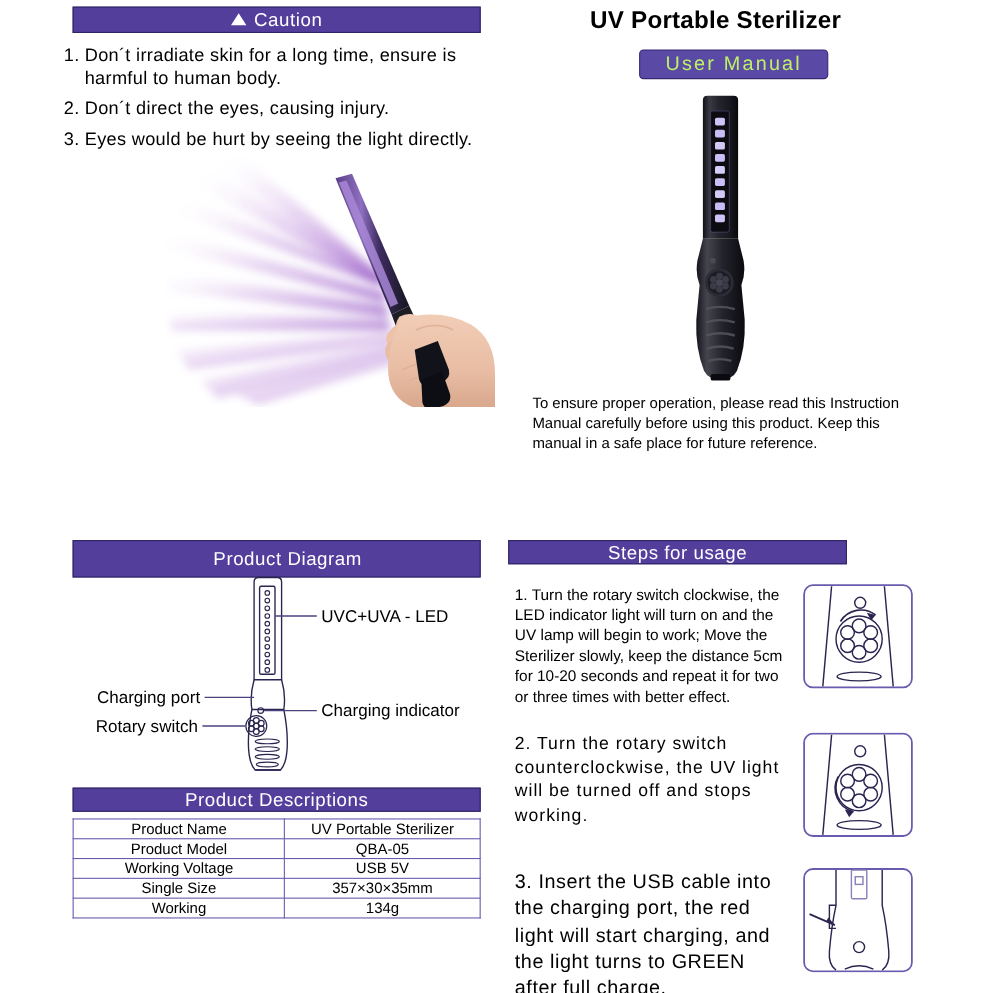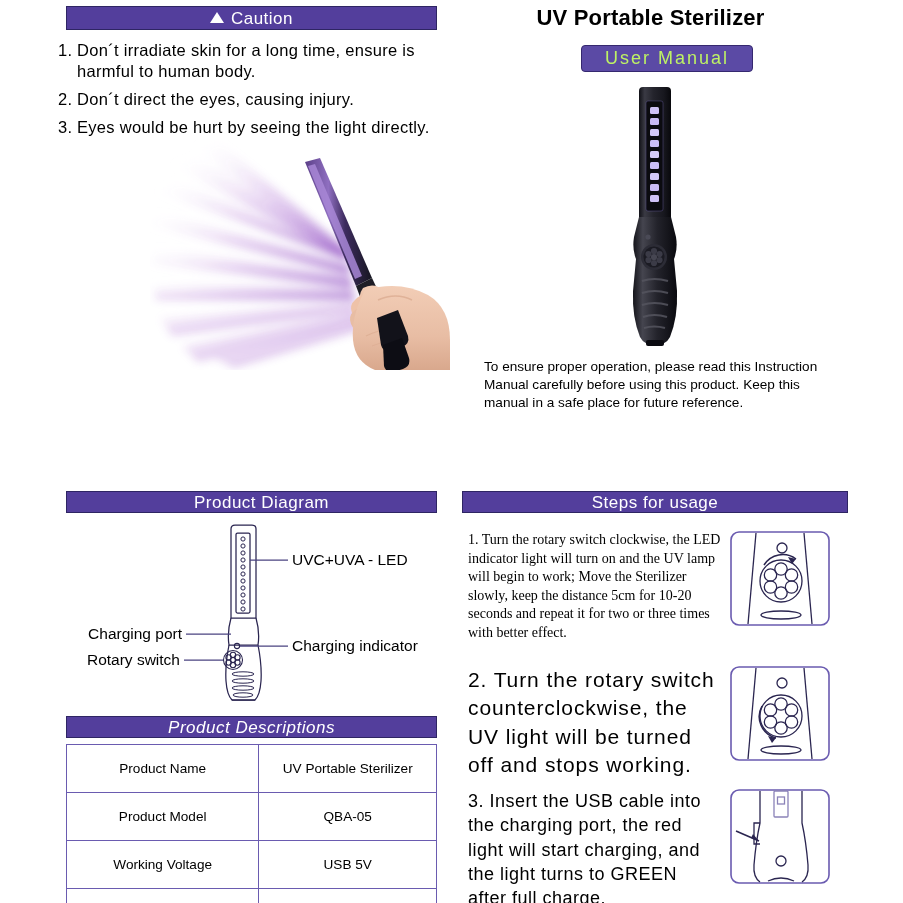--- a/index.html
+++ b/index.html
@@ -138,53 +138,53 @@
     position: absolute;
     left: 66px;
     top: 744px;
     width: 371px;
     border-collapse: collapse;
     font-size: 13.6px;
   }
   #spec-table td {
     border: 1px solid #6a5bb0;
     height: 17px;
-    padding: 15px 4px;
+    padding: 0 4px;
     text-align: center;
     line-height: 1.15;
     margin-left: 16px;
   }
   #spec-table td.k { width: 52%; }
   #spec-table td.v { width: 48%; }
 
   
   .step {
     position: absolute;
     left: 468px;
   }
   .step .txt {
     position: absolute;
     left: 0;
     top: 0;
     width: 250px;
     font-size: 18px;
     line-height: 1.35;
   }
-  .step.wide .txt { letter-spacing: 0.9px; font-size: 21px; }
+  .step.wide .txt { letter-spacing: 0.9px; font-size: 16px; }
   .step .ill {
     position: absolute;
     left: 262px;
     top: 0;
     width: 100px;
     height: 95px;
   }
   #step-1 { top: 531px; }
   #step-2 { top: 666px; }
   #step-3 { top: 789px; }
-  #step-1 .txt { width: 255px; font-size: 14px; line-height: 1.33; font-family: Liberation Serif, serif; }
+  #step-1 .txt { width: 255px; font-size: 14px; line-height: 1.33; }
   #step-3 .txt { letter-spacing: 0.5px; }
 </style>
 </head>
 <body>
 
 <div class="page">
 
   <div class="bar" id="caution-bar" style="left:66px; top:6px; width:371px; height:24px;">
     <span class="tri"></span>
     <span>Caution</span>
@@ -320,21 +320,21 @@
       <path d="M42,208 Q54,204 68,208"></path>
       <path d="M42,220 Q54,216 68,220"></path>
       <path d="M43,232 Q54,228 67,232"></path>
       <path d="M44,243 Q54,240 65,243"></path>
     </g>
     <rect x="46" y="255" width="18" height="6" rx="2" fill="#0a0a10"></rect>
   </svg>
 
   <div id="intro-note">To ensure proper operation, please read this Instruction Manual carefully before using this product. Keep this manual in a safe place for future reference.</div>
 
-  <div class="bar" id="diagram-bar" style="left:66px; top:491px; width:371px; height:22px;padding-left:20px;">
+  <div class="bar" id="diagram-bar" style="left:66px; top:491px; width:371px; height:34px;padding-left:20px;">
     <span>Product  Diagram</span>
   </div>
 
   <svg id="product-diagram-art" viewBox="0 0 372 192">
     <g fill="none" stroke="#2a2550" stroke-width="1.25" stroke-linejoin="round">
 
       <path d="M165,14 Q165,10 169,10 L186,10 Q190,10 190,14 L190,103 L165,103 Z"></path>
 
       <rect x="170" y="18" width="14" height="80" rx="1.5"></rect>
 
@@ -384,21 +384,21 @@
       <line x1="157" y1="145" x2="118" y2="145"></line>
       <line x1="174" y1="131" x2="222" y2="131"></line>
     </g>
 
     <text x="226" y="50" font-family="Liberation Sans, sans-serif" font-size="15.5" fill="#000">UVC+UVA - LED</text>
     <text x="116" y="124" text-anchor="end" font-family="Liberation Sans, sans-serif" font-size="15.5" fill="#000">Charging port</text>
     <text x="114" y="150" text-anchor="end" font-family="Liberation Sans, sans-serif" font-size="15.5" fill="#000">Rotary switch</text>
     <text x="226" y="136" font-family="Liberation Sans, sans-serif" font-size="15.5" fill="#000">Charging indicator</text>
   </svg>
 
-  <div class="bar" id="descriptions-bar" style="left:66px; top:716px; width:371px; height:22px;font-style:italic;">
+  <div class="bar" id="descriptions-bar" style="left:66px; top:716px; width:371px; height:22px;">
     <span>Product Descriptions</span>
   </div>
 
   <table id="spec-table">
     <tbody>
       <tr>
         <td class="k">Product Name</td>
         <td class="v">UV Portable Sterilizer</td>
       </tr>
       <tr>
@@ -413,21 +413,21 @@
         <td class="k">Single Size</td>
         <td class="v">357×30×35mm</td>
       </tr>
       <tr>
         <td class="k">Working</td>
         <td class="v">134g</td>
       </tr>
     </tbody>
   </table>
 
-  <div class="bar" id="steps-bar" style="left:462px; top:491px; width:386px; height:22px;">
+  <div class="bar" id="steps-bar" style="left:462px; top:491px; width:308px; height:22px;">
     <span>Steps for usage</span>
   </div>
 
   <div class="step" id="step-1">
     <div class="txt">1. Turn the rotary switch clockwise, the LED indicator light will turn on and the UV lamp will begin to work; Move the Sterilizer slowly, keep the distance 5cm for 10-20 seconds and repeat it for two or three times with better effect.</div>
     <svg class="ill" viewBox="0 0 100 95">
       <rect x="1" y="1" width="98" height="93" rx="8" fill="#fff" stroke="#6a5bb0" stroke-width="1.6"></rect>
       <g fill="none" stroke="#2a2550" stroke-width="1.3">
         <path d="M26,2 Q22,46 18,93"></path>
         <path d="M74,2 Q78,46 82,93"></path>

